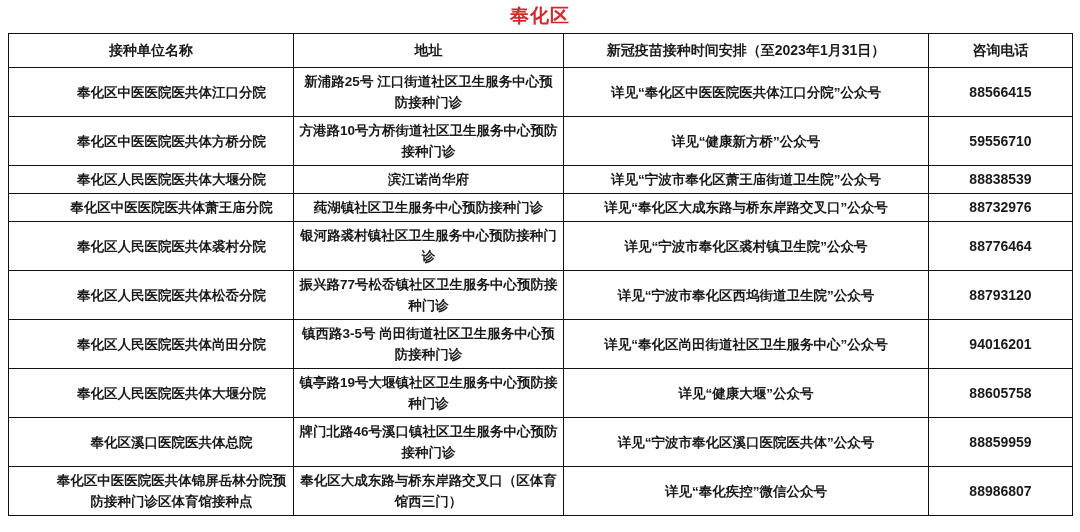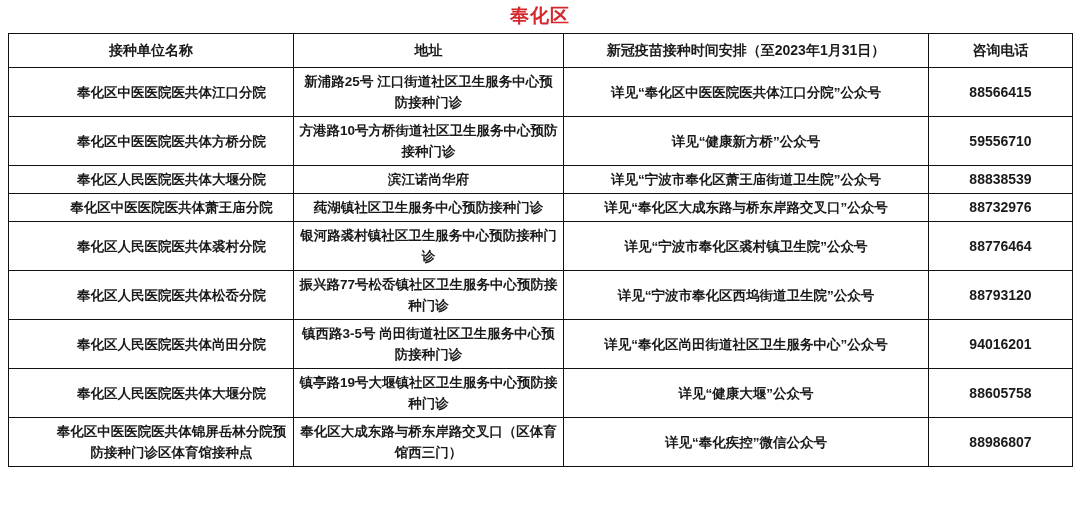--- a/index.html
+++ b/index.html
@@ -133,20 +133,26 @@
         <td class="sched">详见“奉化区尚田街道社区卫生服务中心”公众号</td>
         <td class="phone">94016201</td>
       </tr>
       <tr class="row-tall">
         <td class="name">奉化区人民医院医共体大堰分院</td>
         <td class="addr">镇亭路19号大堰镇社区卫生服务中心预防接种门诊</td>
         <td class="sched">详见“健康大堰”公众号</td>
         <td class="phone">88605758</td>
       </tr>
       <tr class="row-tall">
+        <td class="name">奉化区溪口医院医共体总院</td>
+        <td class="addr">牌门北路46号溪口镇社区卫生服务中心预防接种门诊</td>
+        <td class="sched">详见“宁波市奉化区溪口医院医共体”公众号</td>
+        <td class="phone">88859959</td>
+      </tr>
+      <tr class="row-tall">
         <td class="name">奉化区中医医院医共体锦屏岳林分院预防接种门诊区体育馆接种点</td>
         <td class="addr">奉化区大成东路与桥东岸路交叉口（区体育馆西三门）</td>
         <td class="sched">详见“奉化疾控”微信公众号</td>
         <td class="phone">88986807</td>
       </tr>
     </tbody>
   </table>
 
 </div>
 

